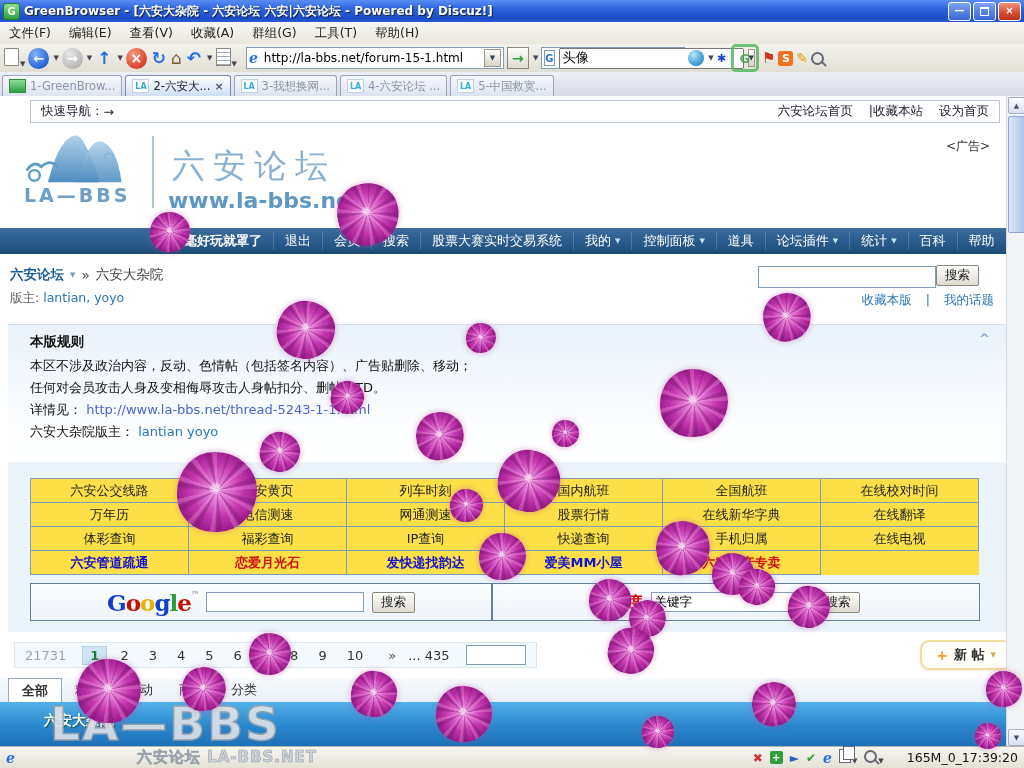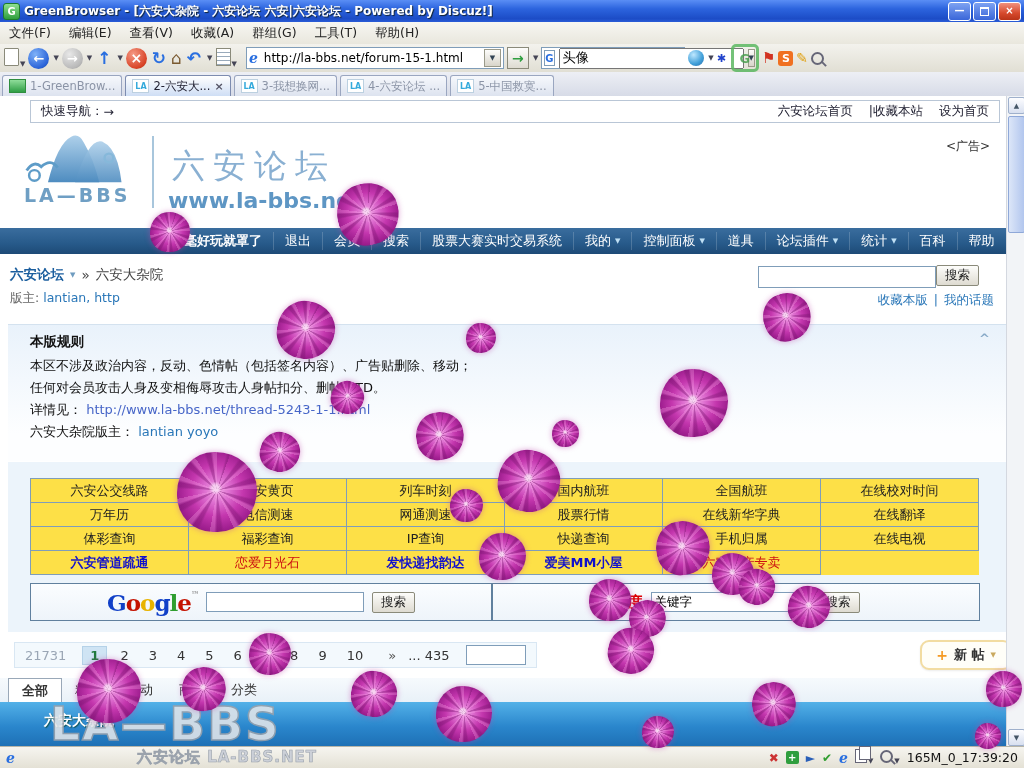--- a/index.html
+++ b/index.html
@@ -93,35 +93,35 @@
   .nav-caret{font-size:7px;color:#bfe0f5}
   .crumbs{position:absolute;left:10px;top:170px;font-size:13.5px;color:#444;display:flex;align-items:center;gap:6px}
   .crumb-root{color:#1b5e9e;font-weight:bold}
   .crumb-caret{font-size:7px;color:#6f9cc0}
   .mods{position:absolute;left:10px;top:194px;font-size:12.5px;color:#666}
   .mods a,.link{color:#2a77b8;text-decoration:none}
   .fsearch-input{position:absolute;left:758px;top:170px;width:172px;height:18px;border:1px solid #7f9db9;font-size:12px}
   .btn{background:linear-gradient(#fdfdfb,#dedbd1);border:1px solid #8a8a7a;border-radius:2px;font-size:12.5px;
     padding:1px 8px;font-family:inherit;color:#222}
   .fsearch-btn{position:absolute;left:936px;top:169px}
-  .fsearch-links{position:absolute;right:30px;top:196px;font-size:12.5px;color:#2a77b8;display:flex;gap:6px}
+  .fsearch-links{position:absolute;right:30px;top:196px;font-size:12.5px;color:#2a77b8;display:flex;gap:14px}
   .rules{position:absolute;left:8px;top:228px;width:1000px;height:136px;
     background:linear-gradient(#e9f2fb,#fdfeff 80%);border-top:1px solid #d4e2ef}
   .rules-title{position:absolute;left:22px;top:8px;font-size:13.5px;font-weight:bold;color:#111}
   .rules-collapse{position:absolute;right:18px;top:6px;color:#88aac8;font-weight:bold}
   .rl{position:absolute;left:22px;font-size:13px;color:#111;white-space:nowrap}
   .rl1{top:32px}.rl2{top:54px}.rl3{top:76px}.rl4{top:98px}
   .rules-url{color:#4766c8}
   .band{position:absolute;left:8px;top:366px;width:1000px;height:170px;background:#ecf4fb}
   .ltable{position:absolute;left:30px;top:382px;width:948px;border-left:1px solid #7f9db9;border-top:1px solid #7f9db9;background:#fde047}
   .trow{display:grid;grid-template-columns:repeat(6,1fr)}
   .tcell{border-right:1px solid #7f9db9;border-bottom:1px solid #7f9db9;height:23px;line-height:23px;
     text-align:center;font-size:13px;color:#222;overflow:hidden}
   .tcell.blue{color:#1111cc;font-weight:bold}
-  .tcell.red{color:#cc1111;font-weight:normal}
+  .tcell.red{color:#cc1111;font-weight:bold}
   .sbox{position:absolute;top:487px;height:36px;border:1px solid #60809e;background:linear-gradient(#fbfdff,#eef4fa);
     display:flex;align-items:center;justify-content:center;gap:8px}
   .sbox1{left:30px;width:460px}
   .sbox2{left:492px;width:486px}
   .google-logo{font-family:"DejaVu Serif","Liberation Serif",serif;font-size:23px;font-weight:bold;letter-spacing:-1px}
   .g-blue{color:#1140c8}.g-red{color:#c41200}.g-yellow{color:#e8b300}.g-green{color:#2f9e30}
   .tm{font-size:8px;color:#888;vertical-align:top}
   .baidu-logo{color:#d00;font-weight:bold;font-size:15px}
   .sinput{width:150px;height:18px;border:1px solid #7f9db9;font-size:12.5px;font-family:inherit;padding:0 3px}
   .pagi{position:absolute;left:14px;top:546px;height:24px;display:flex;align-items:center;
@@ -153,21 +153,21 @@
   .wm-status{margin-left:115px;font-size:15px;font-weight:bold;color:#ccd0d8;-webkit-text-stroke:.6px #9aa2ac;letter-spacing:1px}
   .sb-right{margin-left:auto;display:flex;align-items:center;gap:7px}
   .sb-ico{font-size:12px;line-height:1}
   .blk{color:#c33;font-weight:bold}
   .addpage{width:13px;height:13px;background:#2f9e3e;border-radius:2px;color:#fff;font-size:10px;font-weight:bold;
     display:flex;align-items:center;justify-content:center}
   .send{color:#2a5fb8}
   .chk{color:#2f9e2f;font-weight:bold}
   .pages-ico{display:inline-block;width:10px;height:12px;border:1px solid #667;background:#fff;position:relative}
   .pages-ico::after{content:"";position:absolute;left:3px;top:-4px;width:10px;height:12px;border:1px solid #667;background:#fff}
-  .mem{font-size:12.5px;color:#111;margin-left:0;white-space:nowrap}
+  .mem{font-size:12.5px;color:#111;margin-left:16px;white-space:nowrap}
   
   #roses{position:absolute;inset:0;pointer-events:none;z-index:30}
   .rose{position:absolute;border-radius:47% 53% 50% 46% / 52% 48% 54% 46%;
     background:
       radial-gradient(circle at 48% 45%, rgba(255,255,255,.55) 0 5%, rgba(255,255,255,0) 11%),
       repeating-conic-gradient(from 20deg at 50% 48%, rgba(255,190,240,0) 0 14deg, rgba(120,20,110,.38) 18deg 24deg, rgba(255,170,235,.28) 28deg 34deg),
       radial-gradient(circle at 50% 48%, #f2a9e6 0%, #de6fd0 22%, #c437ae 45%, #a01f90 68%, #7e1473 88%, #6a0f60 100%);
     box-shadow:0 0 5px 1px rgba(190,70,170,.35)}
 </style>
 </head>
@@ -361,21 +361,21 @@
   </div>
 
   <div class="crumbs">
     <span class="crumb-root">六安论坛</span>
     <span class="crumb-caret">▼</span>
     <span>»</span>
     <span>六安大杂院</span>
   </div>
   <div class="mods">
     <span>版主:</span>
-    <a class="link">lantian, http</a>
+    <a class="link">lantian, yoyo</a>
   </div>
 
   <input class="fsearch-input" style="">
   <button class="btn fsearch-btn">搜索</button>
   <div class="fsearch-links">
     <span class="link">收藏本版</span>
     <span>|</span>
     <span class="link">我的话题</span>
   </div>
 

